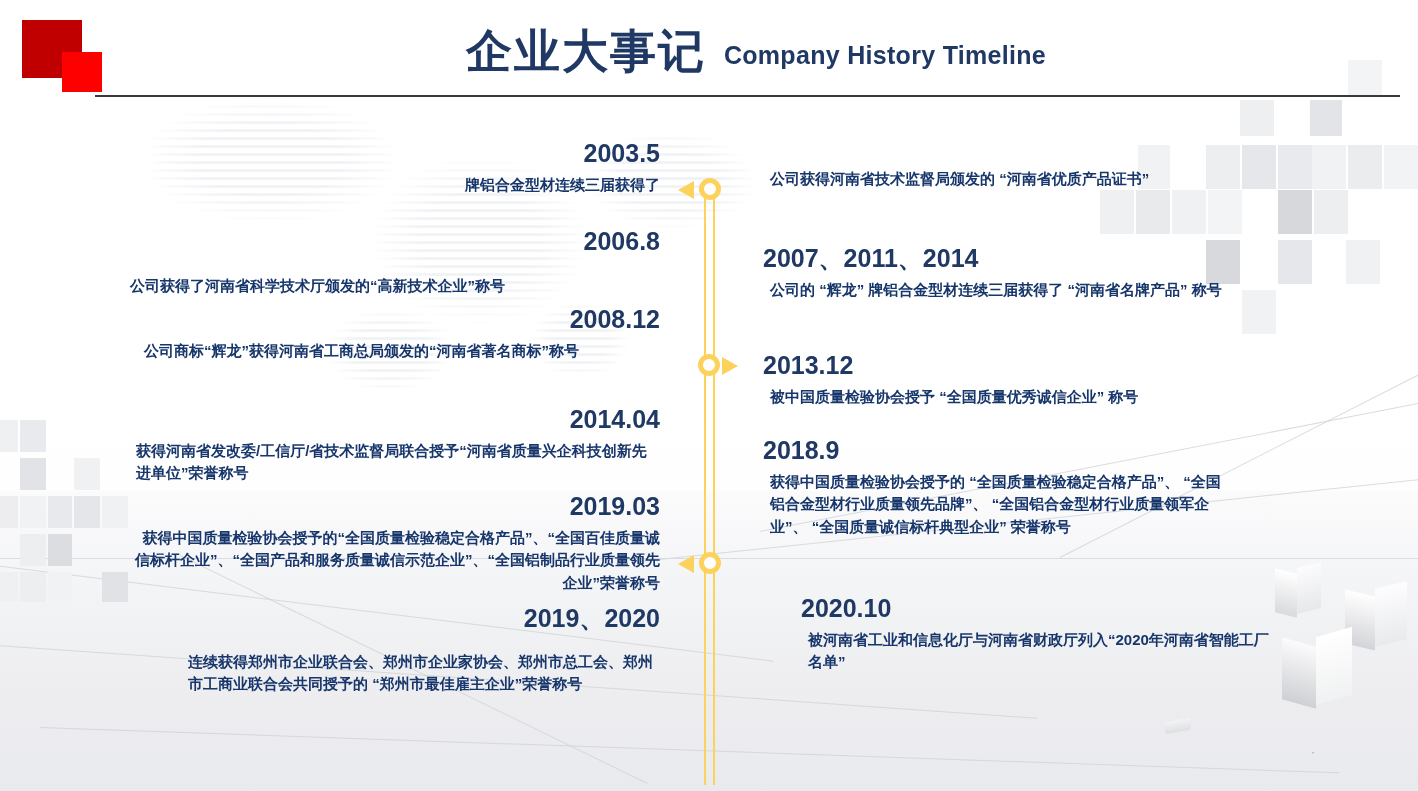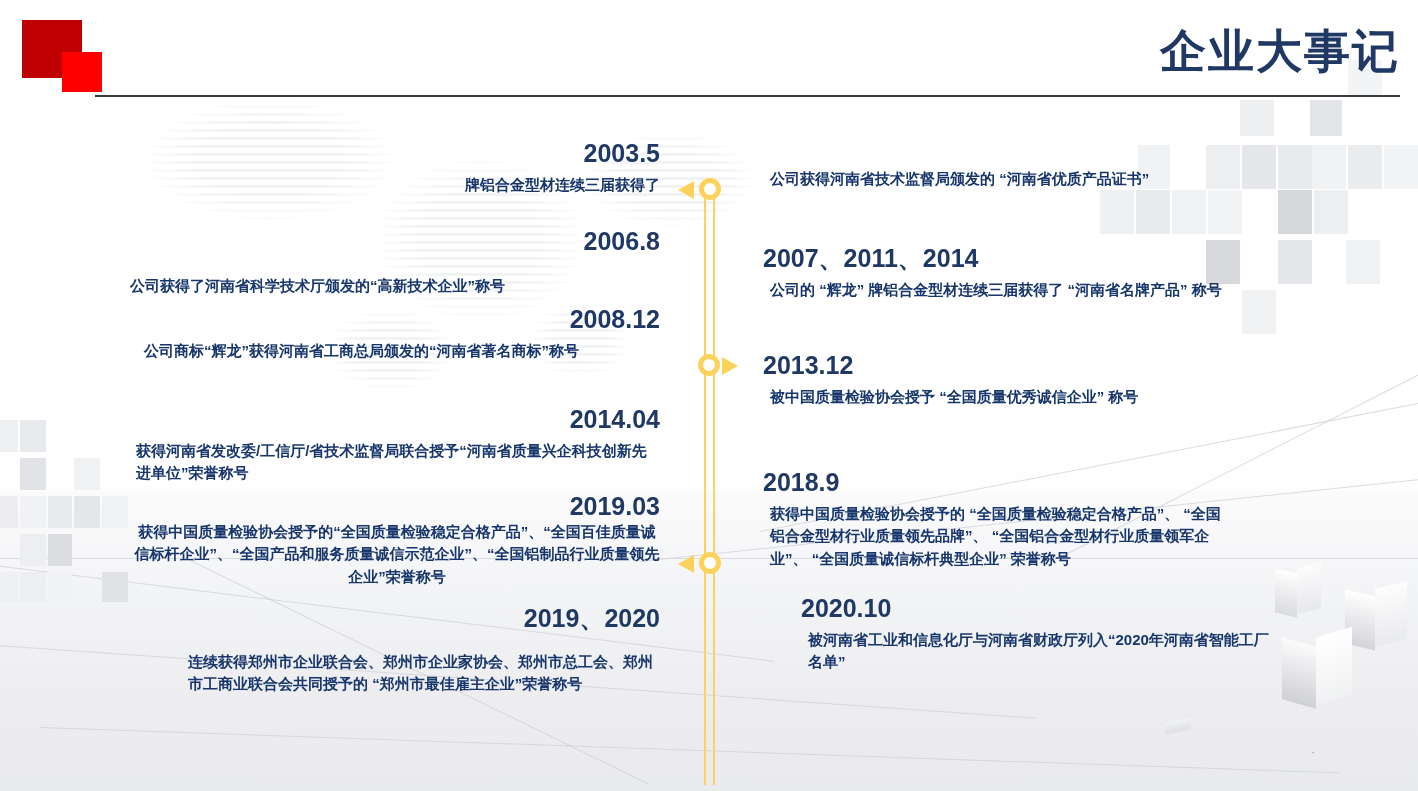--- a/index.html
+++ b/index.html
@@ -196,20 +196,21 @@
     </div>
   </div>
 
   <div class="logo" style="left:22px;top:20px;width:90px;height:76px;">
     <div class="sq1"></div>
     <div class="sq2"></div>
   </div>
 
   <div class="title-wrap">
     <div class="title-cn">企业大事记</div>
+    <div class="title-en">Company History Timeline</div>
   </div>
   <div class="title-rule"></div>
 
   <div>
     <div class="tl-line" style="left:704px;top:190px;width:2px;height:595px;"></div>
     <div class="tl-line" style="left:713px;top:190px;width:2px;height:595px;"></div>
 
     <div class="tl-marker" style="left:676px;top:177px;width:60px;height:26px;">
       <div class="tl-arrow-left" style="left:2px;top:4px;"></div>
       <div class="tl-ring" style="left:23px;top:1px;"></div>
@@ -241,21 +242,21 @@
     <div class="e-text" style="text-align:left;margin-top:6px;padding-left:14px;">公司商标“辉龙”获得河南省工商总局颁发的“河南省著名商标”称号</div>
   </div>
 
   <div class="entry left" style="left:130px;top:406px;width:530px;">
     <div class="e-date">2014.04</div>
     <div class="e-text" style="text-align:left;margin-top:6px;padding-left:6px;">获得河南省发改委/工信厅/省技术监督局联合授予“河南省质量兴企科技创新先进单位”荣誉称号</div>
   </div>
 
   <div class="entry left" style="left:130px;top:493px;width:530px;">
     <div class="e-date">2019.03</div>
-    <div class="e-text" style="text-align:center;padding-left:4px;">获得中国质量检验协会授予的“全国质量检验稳定合格产品”、“全国百佳质量诚信标杆企业”、“全国产品和服务质量诚信示范企业”、“全国铝制品行业质量领先企业”荣誉称号</div>
+    <div class="e-text" style="text-align:right;margin-top:6px;padding-left:4px;">获得中国质量检验协会授予的“全国质量检验稳定合格产品”、“全国百佳质量诚信标杆企业”、“全国产品和服务质量诚信示范企业”、“全国铝制品行业质量领先企业”荣誉称号</div>
   </div>
 
   <div class="entry left" style="left:130px;top:605px;width:530px;">
     <div class="e-date">2019、2020</div>
     <div class="e-text" style="text-align:left;margin-top:18px;padding-left:58px;">连续获得郑州市企业联合会、郑州市企业家协会、郑州市总工会、郑州市工商业联合会共同授予的 “郑州市最佳雇主企业”荣誉称号</div>
   </div>
 
   <div class="entry right" style="left:763px;top:162px;width:500px;">
     <div class="e-text" style="margin-top:6px;padding-left:7px;">公司获得河南省技术监督局颁发的 “河南省优质产品证书”</div>
   </div>
@@ -263,21 +264,21 @@
   <div class="entry right" style="left:763px;top:245px;width:470px;">
     <div class="e-date">2007、2011、2014</div>
     <div class="e-text" style="margin-top:6px;padding-left:7px;">公司的 “辉龙” 牌铝合金型材连续三届获得了 “河南省名牌产品” 称号</div>
   </div>
 
   <div class="entry right" style="left:763px;top:352px;width:500px;">
     <div class="e-date">2013.12</div>
     <div class="e-text" style="margin-top:6px;padding-left:7px;">被中国质量检验协会授予 “全国质量优秀诚信企业” 称号</div>
   </div>
 
-  <div class="entry right" style="left:763px;top:437px;width:470px;margin-top:32px;">
+  <div class="entry right" style="left:763px;top:437px;width:470px;">
     <div class="e-date">2018.9</div>
     <div class="e-text" style="margin-top:6px;padding-left:7px;">获得中国质量检验协会授予的 “全国质量检验稳定合格产品”、 “全国铝合金型材行业质量领先品牌”、 “全国铝合金型材行业质量领军企业”、 “全国质量诚信标杆典型企业” 荣誉称号</div>
   </div>
 
   <div class="entry right" style="left:763px;top:595px;width:480px;margin-left:38px;">
     <div class="e-date">2020.10</div>
     <div class="e-text" style="margin-top:6px;padding-left:7px;">被河南省工业和信息化厅与河南省财政厅列入“2020年河南省智能工厂 名单”</div>
   </div>
 
   <div class="dot-mark">·</div>

